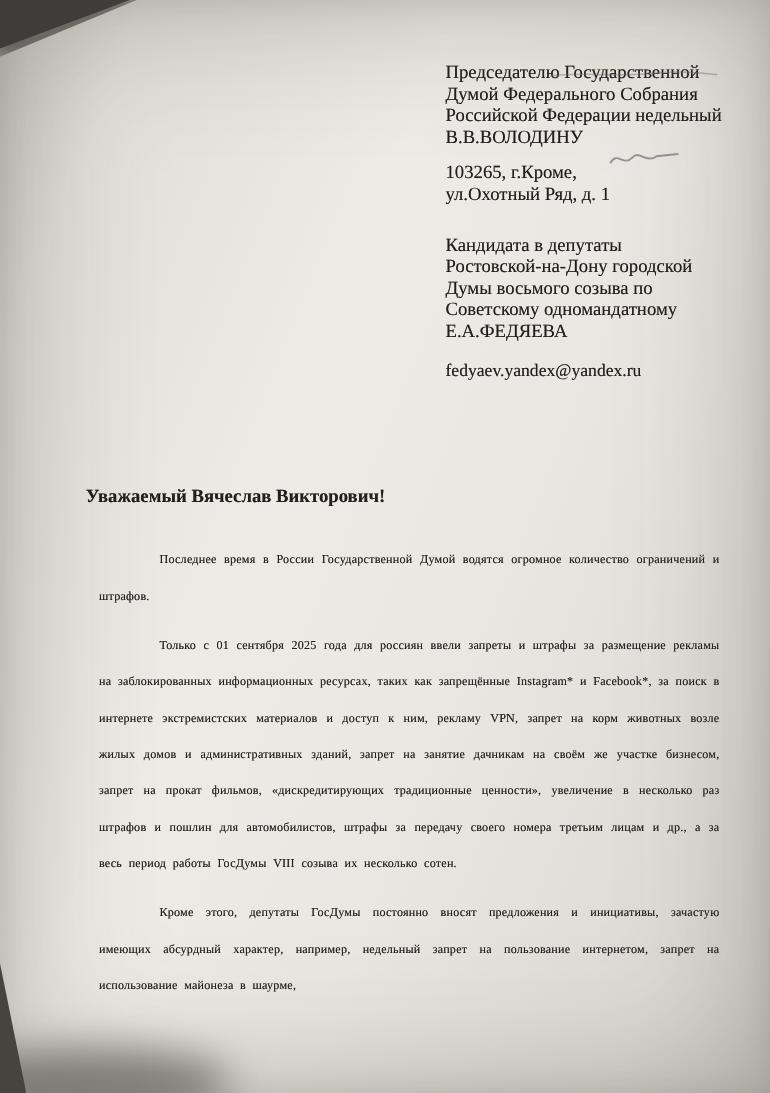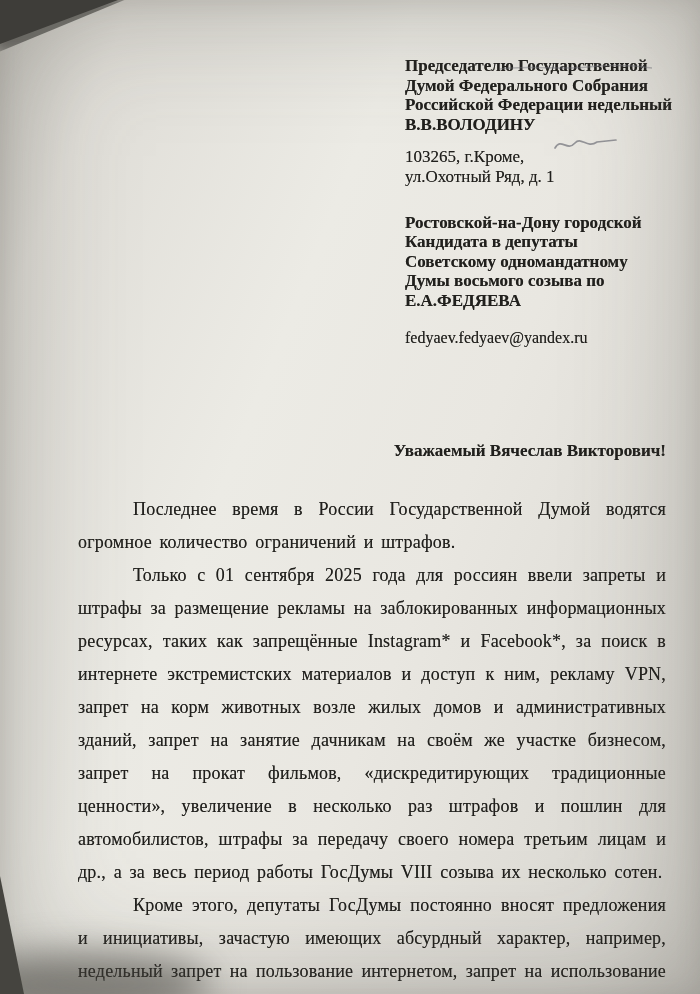--- a/index.html
+++ b/index.html
@@ -50,37 +50,37 @@
     width: 250px; height: 64px;
     background: rgba(62,60,54,.55);
     border-radius: 50%;
     filter: blur(18px);
   }
   .ink { color: #21201d; text-shadow: 0 0 .6px rgba(33,32,29,.55); }
 
   
   .right-col { position: absolute; left: 405px; top: 56px; width: 276px; }
   .hline { font-size: 17px; line-height: 19.6px; white-space: nowrap; }
-  .bold { font-weight: bold; }
+  .bold { font-weight: normal; }
   .addr-block { margin-top: 13px; }
   .sender-block { margin-top: 26px; }
   .email-line { margin-top: 17px; font-size: 16px; line-height: 20px; white-space: nowrap; }
 
   
   .body-col { position: absolute; left: 78px; top: 441px; width: 588px; }
   .salutation {
     font-weight: bold;
     font-size: 17px;
     line-height: 20px;
-    text-align: right;
+    text-align: left;
     margin: 0 0 32px 0;
   }
   p.body-par {
-    margin: 0;
-    font-size: 18px;
+    margin: 12px;
+    font-size: 11px;
     line-height: 33px;
     text-align: justify;
     text-indent: 55px;
     word-spacing: 3px;
     letter-spacing: .2px;
   }
   
   .pen-mark { position: absolute; left: 552px; top: 133px; opacity: .7; }
   .pen-strike { position: absolute; left: 498px; top: 60px; opacity: .45; }
 </style>
@@ -95,27 +95,27 @@
         <div class="hline bold">Председателю Государственной</div>
         <div class="hline bold">Думой Федерального Собрания</div>
         <div class="hline bold">Российской Федерации недельный</div>
         <div class="hline bold">В.В.ВОЛОДИНУ</div>
       </div>
       <div class="addr-block">
         <div class="hline">103265, г.Кроме,</div>
         <div class="hline">ул.Охотный Ряд, д. 1</div>
       </div>
       <div class="sender-block">
+        <div class="hline bold">Кандидата в депутаты</div>
         <div class="hline bold">Ростовской-на-Дону городской</div>
-        <div class="hline bold">Кандидата в депутаты</div>
+        <div class="hline bold">Думы восьмого созыва по</div>
         <div class="hline bold">Советскому одномандатному</div>
-        <div class="hline bold">Думы восьмого созыва по</div>
         <div class="hline bold">Е.А.ФЕДЯЕВА</div>
       </div>
-      <div class="email-line">fedyaev.fedyaev@yandex.ru</div>
+      <div class="email-line">fedyaev.yandex@yandex.ru</div>
     </div>
 
     <div class="body-col ink">
       <div class="salutation">Уважаемый Вячеслав Викторович!</div>
       <p class="body-par">Последнее время в России Государственной Думой водятся огромное количество ограничений и штрафов.</p>
       <p class="body-par">Только с 01 сентября 2025 года для россиян ввели запреты и штрафы за размещение рекламы на заблокированных информационных ресурсах, таких как запрещённые Instagram* и Facebook*, за поиск в интернете экстремистских материалов и доступ к ним, рекламу VPN, запрет на корм животных возле жилых домов и административных зданий, запрет на занятие дачникам на своём же участке бизнесом, запрет на прокат фильмов, «дискредитирующих традиционные ценности», увеличение в несколько раз штрафов и пошлин для автомобилистов, штрафы за передачу своего номера третьим лицам и др., а за весь период работы ГосДумы VIII созыва их несколько сотен.</p>
       <p class="body-par">Кроме этого, депутаты ГосДумы постоянно вносят предложения и инициативы, зачастую имеющих абсурдный характер, например, недельный запрет на пользование интернетом, запрет на использование майонеза в шаурме,</p>
     </div>
 
     <svg class="pen-strike" width="156" height="14" viewBox="0 0 156 14">

